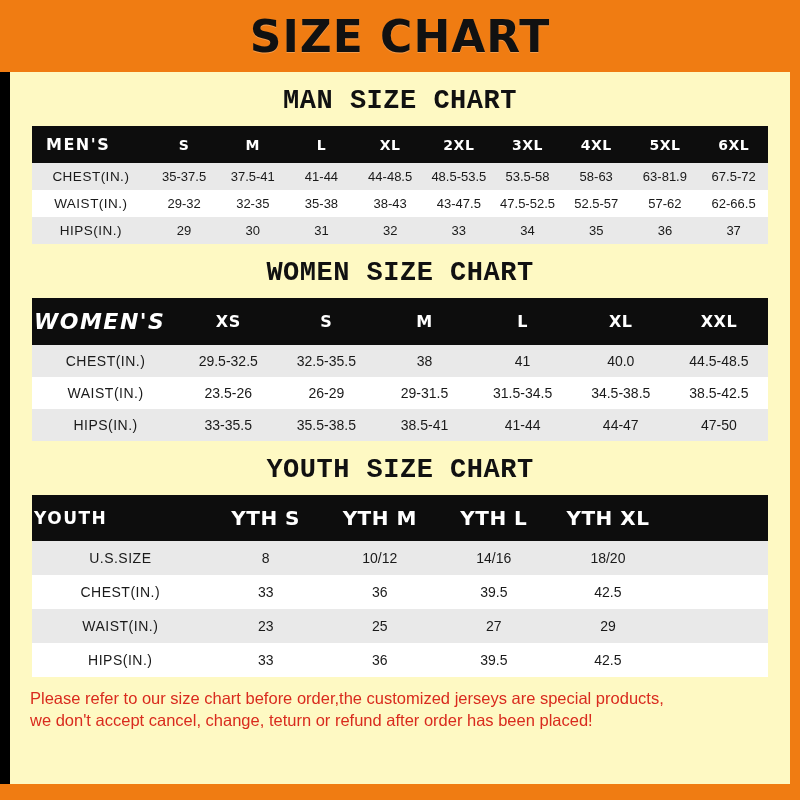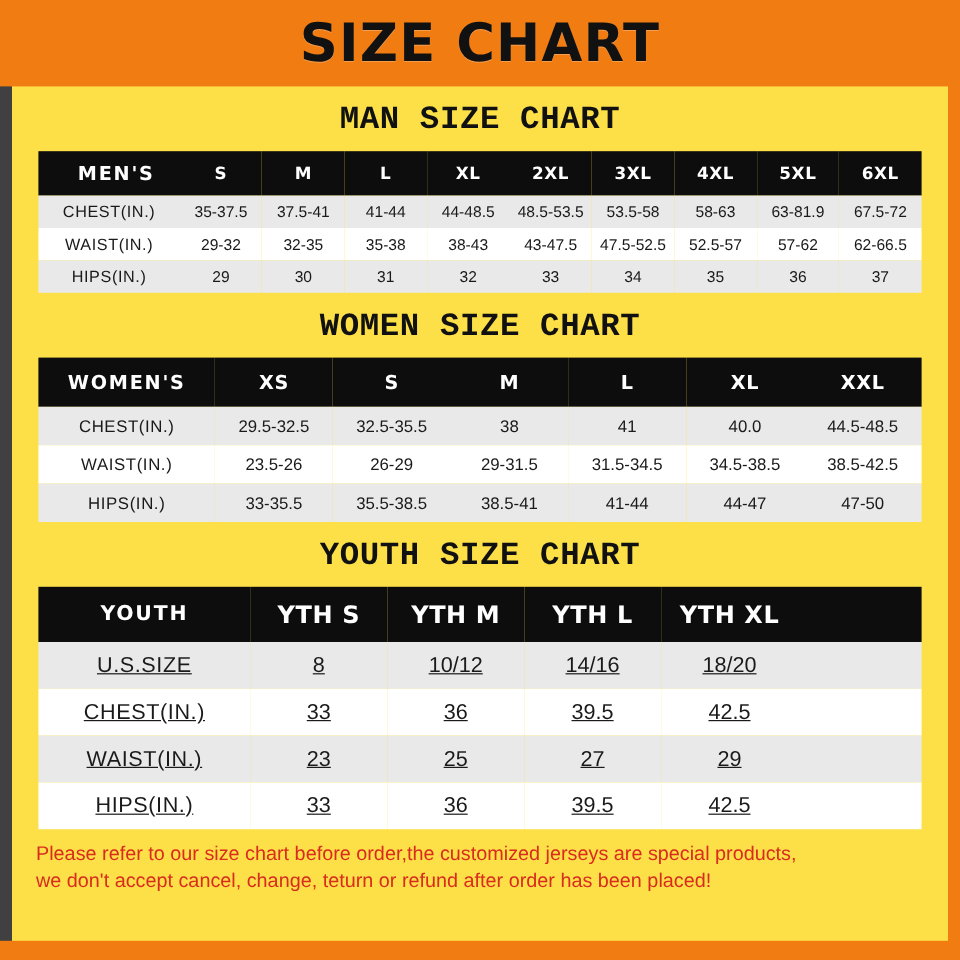--- a/index.html
+++ b/index.html
@@ -6,22 +6,22 @@
   html, body {
     margin: 0; padding: 0;
     width: 800px; height: 800px;
     background: #ffffff;
     font-family: "Liberation Sans", sans-serif;
     overflow: hidden;
   }
   .page {
     width: 800px; height: 800px;
     position: relative;
-    background: #fde047;
-    border-left: 10px solid #404040;
+    background: #fef9c3;
+    border-left: 10px solid #000000;
     border-right: 10px solid #f07c12;
   }
   .banner {
     background: #f07c12;
     height: 72px;
     display: flex;
     align-items: center;
     justify-content: center;
     margin: 0 -10px;
   }
@@ -54,21 +54,21 @@
     background: #0d0d0d;
     color: #ffffff;
     font-family: "DejaVu Sans", sans-serif;
     font-weight: bold;
     font-size: 14px;
     padding: 9px 2px;
     text-align: center;
     letter-spacing: 0.5px;
   }
   thead th.rowlabel {
-    text-align: center;
+    text-align: left;
     padding-left: 14px;
     font-size: 16px;
     letter-spacing: 1.5px;
     margin-top: 12px;
   }
   tbody td {
     font-size: 13px;
     color: #1a1a1a;
     padding: 6px 2px;
     text-align: center;
@@ -77,23 +77,23 @@
   tbody td.rowlabel {
     font-size: 13.5px;
     letter-spacing: 0.5px;
   }
   tbody tr.odd td { background: #e9e9e9; }
   tbody tr.even td { background: #ffffff; }
 
   
   .women tbody td { font-size: 14px; padding: 8px 2px; }
   .women thead th { font-size: 16px; padding: 11px 2px; }
-  .women thead th.rowlabel { font-size: 16px; }
-
-  .youth tbody td { font-size: 18px; padding: 9px 2px; text-decoration: underline; }
+  .women thead th.rowlabel { font-size: 22px; font-style: italic; }
+
+  .youth tbody td { font-size: 14px; padding: 9px 2px; }
   .youth thead th { font-size: 20px; padding: 11px 2px; }
   .youth thead th.rowlabel { font-size: 17px; }
 
   .footer {
     padding: 10px 20px 0 20px;
     color: #d92b1e;
     font-size: 16.5px;
     line-height: 1.35;
     font-family: "Liberation Sans", sans-serif;
   }

